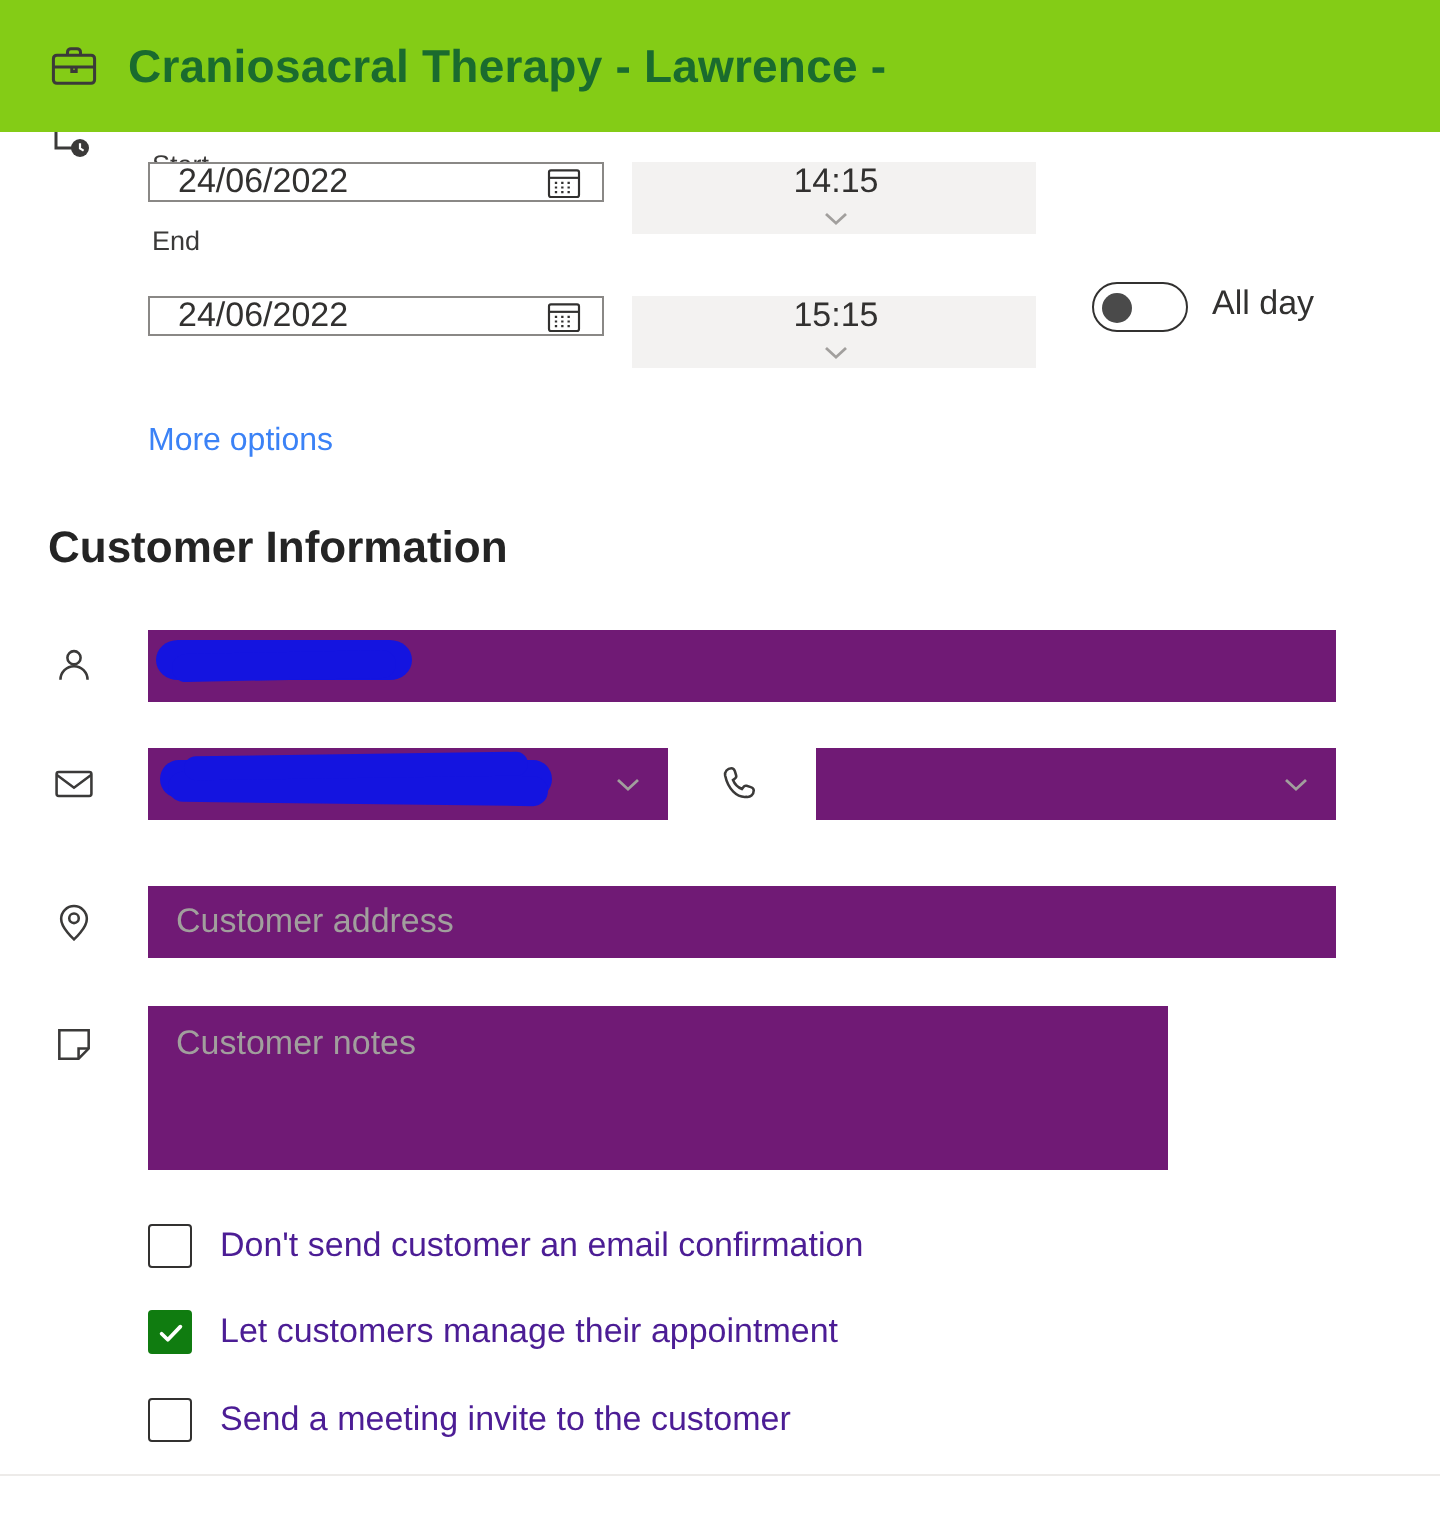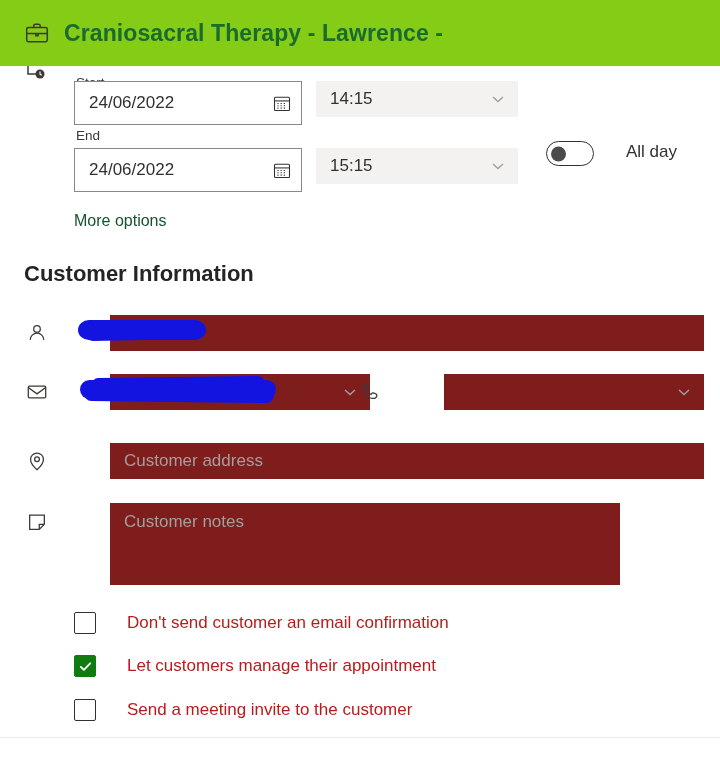--- a/index.html
+++ b/index.html
@@ -69,21 +69,21 @@
     position: absolute;
     left: 76px;
     font-size: 13.5px;
     color: #3b3a39;
     line-height: 16px;
   }
   .date-box {
     position: absolute;
     left: 74px;
     width: 228px;
-    height: 44px;
+    height: 20px;
     background: #ffffff;
     border: 1px solid #8a8886;
     box-sizing: border-box;
     display: flex;
     align-items: center;
     padding: 0 8px 0 14px;
   }
   .date-text {
     flex: 1;
     font-size: 17px;
@@ -102,20 +102,21 @@
   .time-box {
     position: absolute;
     left: 316px;
     width: 202px;
     height: 36px;
     background: #f3f2f1;
     box-sizing: border-box;
     display: flex;
     align-items: center;
     padding: 0 12px 0 14px;
+    flex-direction: column;
   }
   .time-text {
     flex: 1;
     font-size: 17px;
     color: #323130;
     line-height: 20px;
   }
   .chev {
     width: 16px;
     height: 16px;
@@ -124,21 +125,20 @@
   }
   .chev svg { display: block; }
 
   
   .allday-wrap {
     position: absolute;
     left: 546px;
     top: 139px;
     display: flex;
     align-items: flex-start;
-    gap: 20px;
   }
   .toggle {
     width: 48px;
     height: 25px;
     border-radius: 13px;
     border: 1.6px solid #323130;
     background: #ffffff;
     position: relative;
     box-sizing: border-box;
     flex: none;
@@ -160,44 +160,43 @@
     color: #323130;
     line-height: 25px;
     width: 52px;
   }
 
   .more-options {
     position: absolute;
     left: 74px;
     top: 211px;
     font-size: 16px;
-    color: #14532d;
+    color: #3b82f6;
     cursor: pointer;
     line-height: 20px;
   }
 
   .section-heading {
     position: absolute;
     left: 24px;
     top: 260px;
     font-size: 22px;
     font-weight: bold;
     color: #242424;
     line-height: 28px;
   }
 
   
   .input-shell {
     position: absolute;
-    background: #7f1d1d;
+    background: #701a75;
     box-sizing: border-box;
     display: flex;
     align-items: center;
     padding: 0 12px 0 14px;
-    margin-left: 36px;
   }
   .placeholder {
     font-size: 17px;
     color: #a19f9d;
     line-height: 20px;
     flex: 1;
   }
   .value-text {
     font-size: 17px;
     color: #323130;
@@ -258,23 +257,23 @@
     display: flex;
     align-items: center;
     justify-content: center;
   }
   .cb.checked {
     background: #107c10;
     border-color: #107c10;
   }
   .cb.checked svg { display: block; }
   .cb-label {
-    margin-left: 31px;
-    font-size: 17px;
-    color: #b91c1c;
+    margin-left: 14px;
+    font-size: 17px;
+    color: #4c1d95;
     line-height: 22px;
     white-space: nowrap;
   }
 
   .divider {
     position: absolute;
     left: 0;
     top: 737px;
     width: 720px;
     height: 1px;
@@ -340,21 +339,21 @@
 
   <div class="time-box" style="top:15px;">
     <span class="time-text">14:15</span>
     <span class="chev">
       <svg width="16" height="16" viewBox="0 0 16 16" fill="none" stroke="currentColor" stroke-width="1.4">
         <path d="M3 6l5 4.6L13 6"></path>
       </svg>
     </span>
   </div>
 
-  <div class="field-label" style="top:62px;">End</div>
+  <div class="field-label" style="top:47px;">End</div>
 
   <div class="date-box" style="top:82px;">
     <span class="date-text">24/06/2022</span>
     <span class="cal-icon">
       <svg width="20" height="20" viewBox="0 0 24 24" fill="none" stroke="currentColor" stroke-width="1.3">
         <rect x="3" y="5" width="18" height="16" rx="1.2"></rect>
         <path d="M3 9.5h18"></path>
         <path d="M6.5 12.5h1.4M10.3 12.5h1.4M14.1 12.5h1.4M17.9 12.5h0.01"></path>
         <path d="M6.5 15.3h1.4M10.3 15.3h1.4M14.1 15.3h1.4M17.9 15.3h0.01"></path>
         <path d="M6.5 18.1h1.4M10.3 18.1h1.4M14.1 18.1h1.4"></path>

